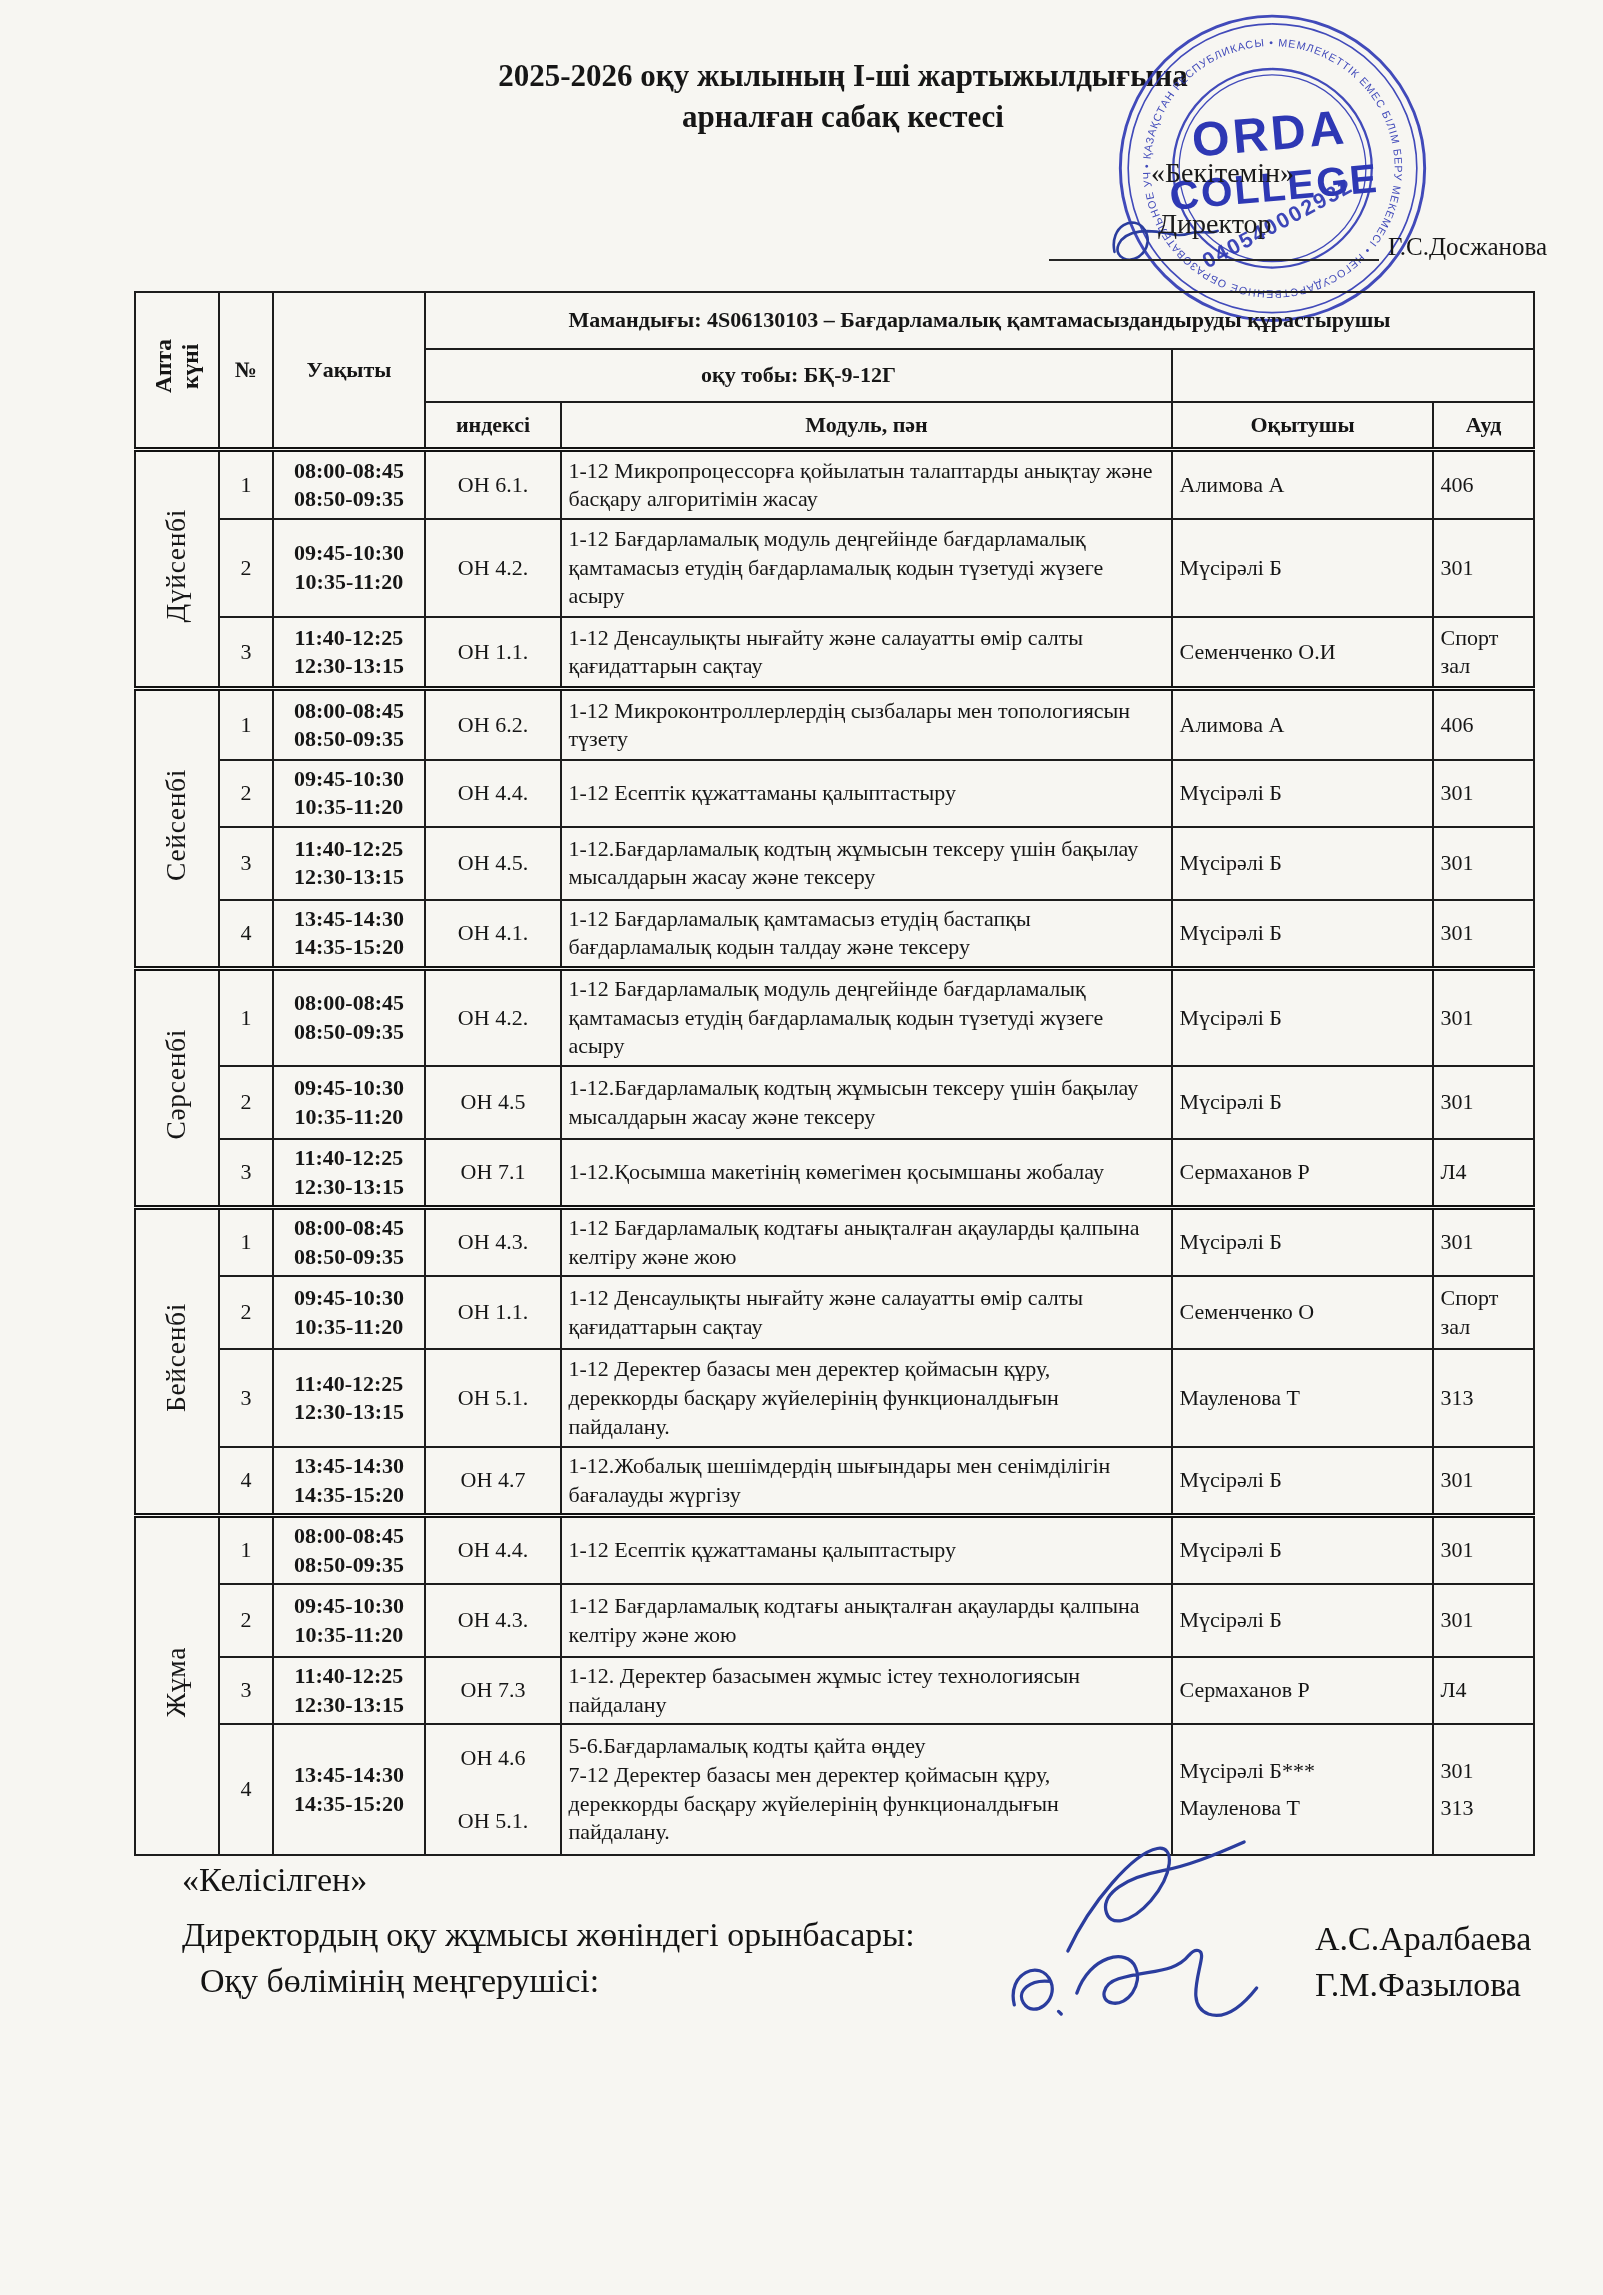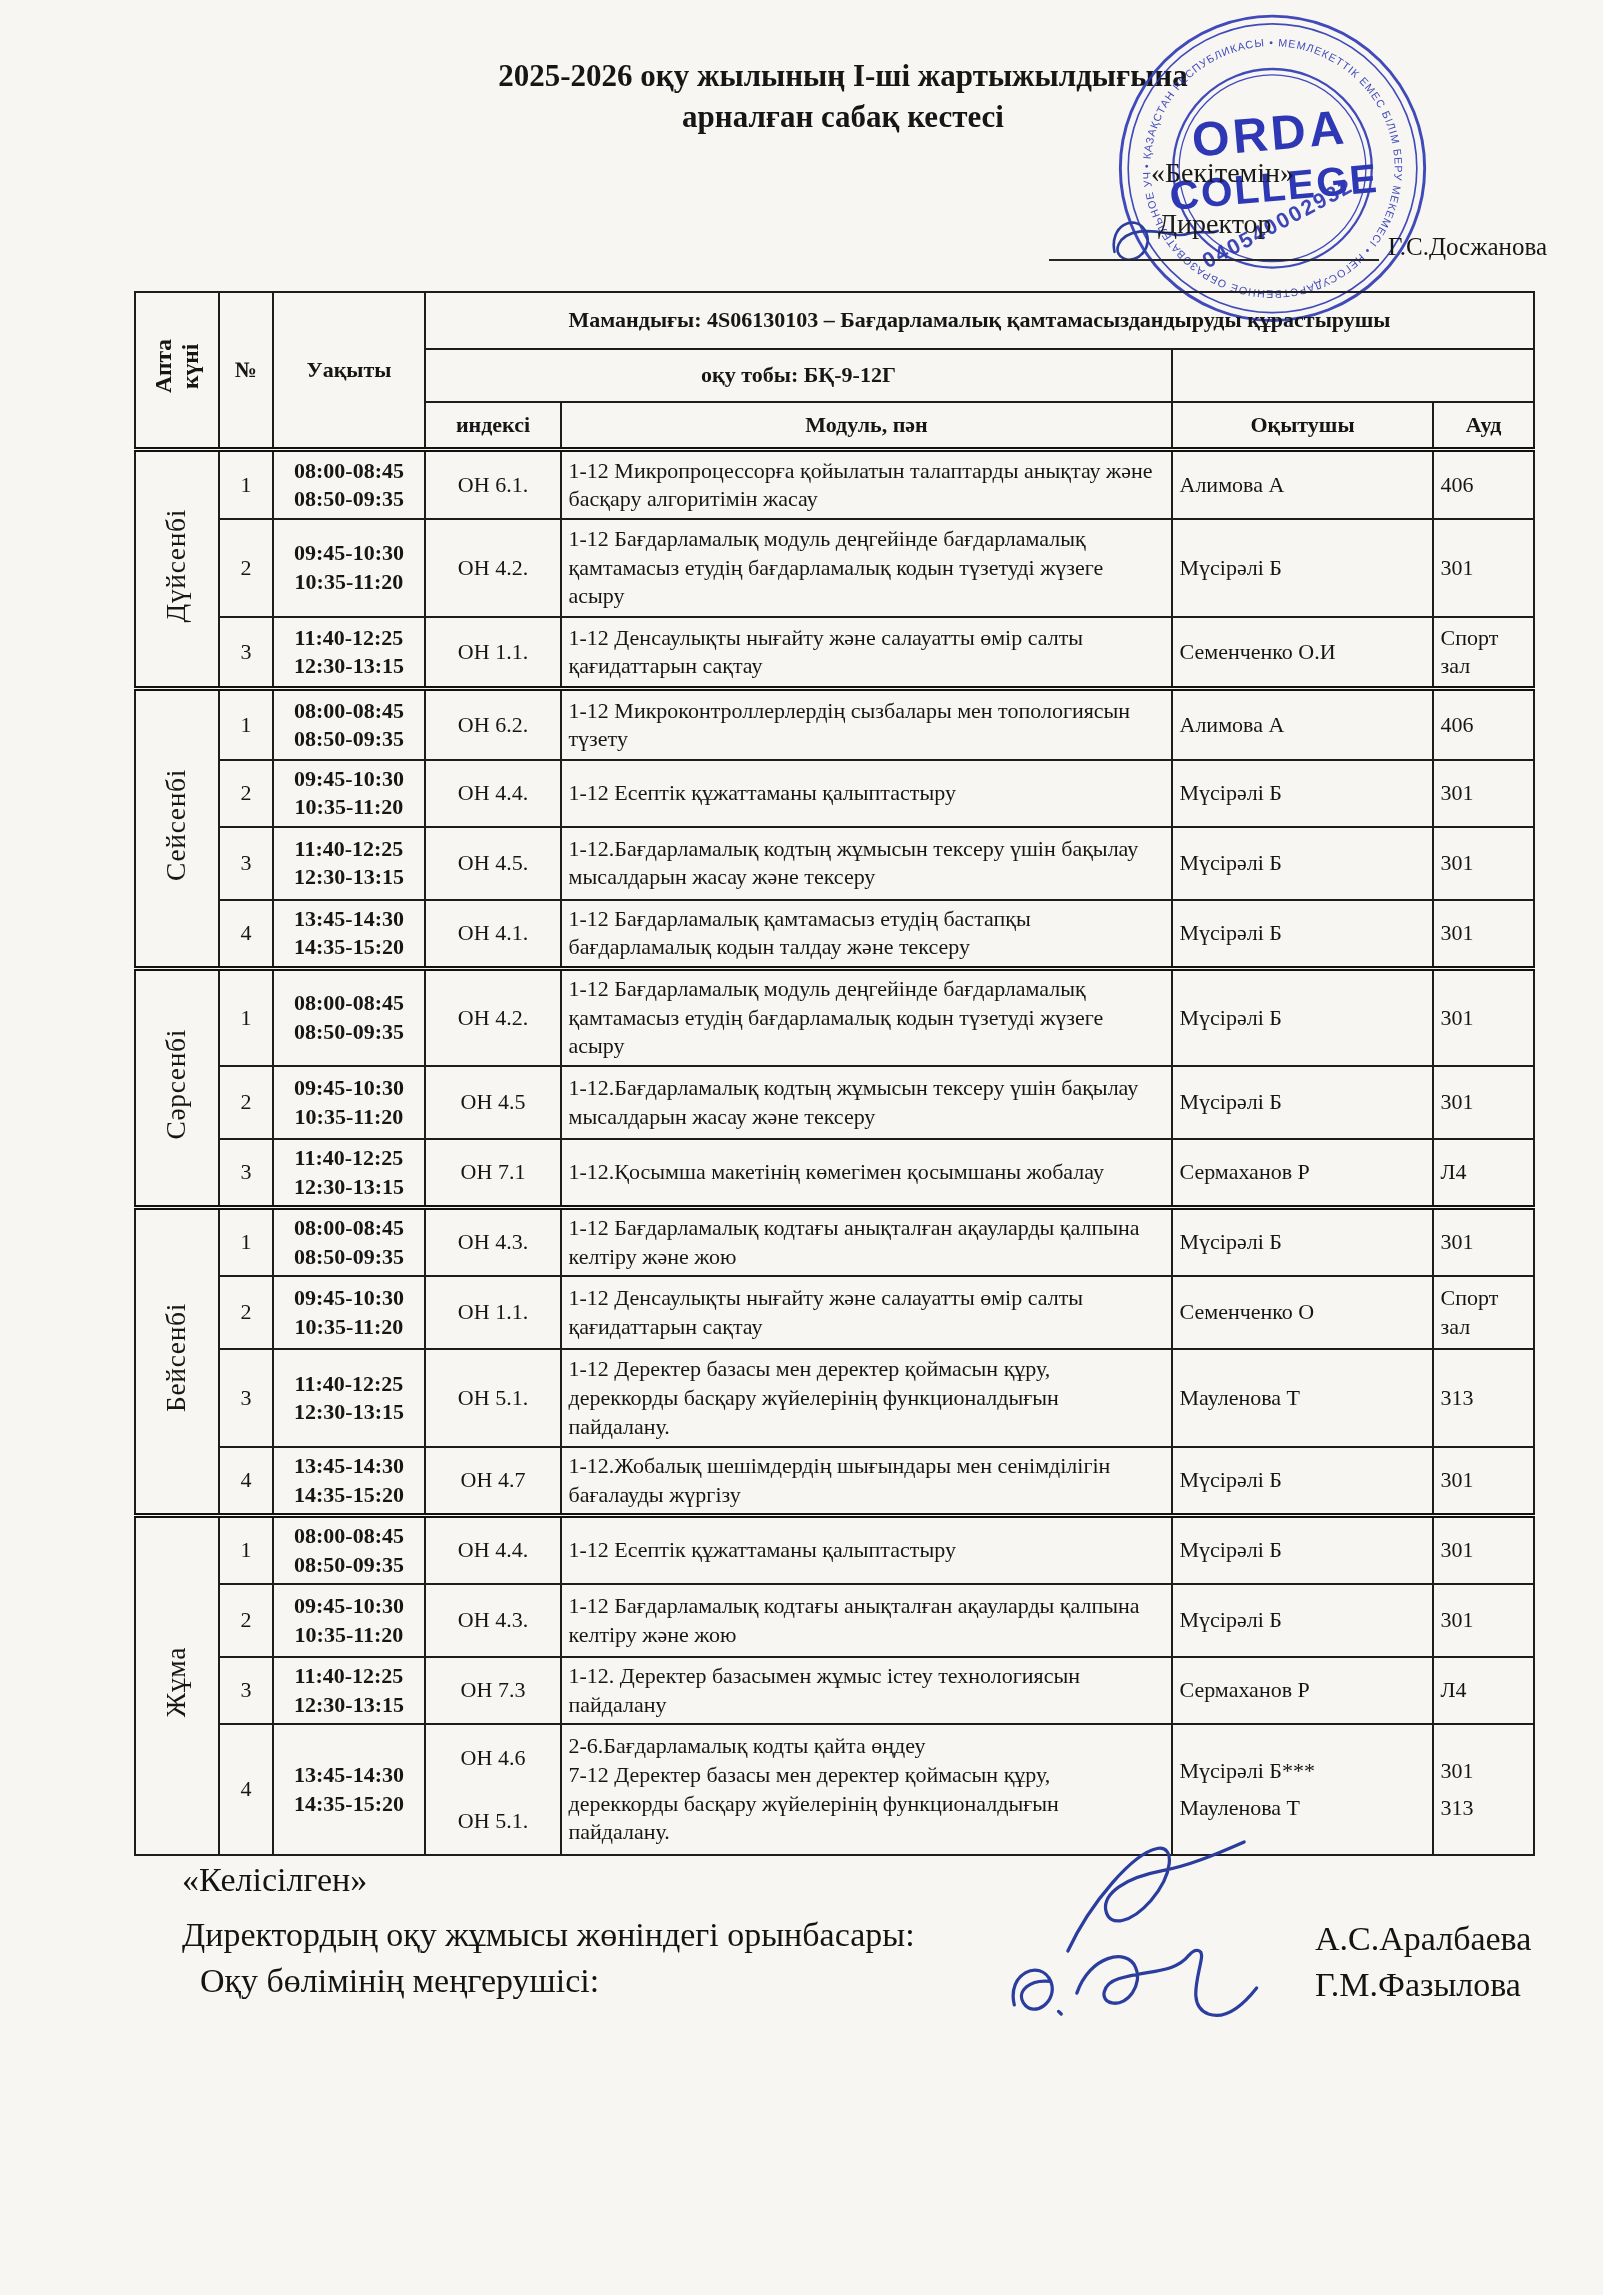--- a/index.html
+++ b/index.html
@@ -326,21 +326,21 @@
           <div>13:45-14:30</div>
           <div>14:35-15:20</div>
         </td>
       <td class="cell-idx">
         <div class="stack-lg">
           <div>ОН 4.6</div>
           <div>ОН 5.1.</div>
         </div>
       </td>
       <td class="cell-mod">
-        <div>2-6.Бағдарламалық кодты қайта өңдеу</div>
+        <div>5-6.Бағдарламалық кодты қайта өңдеу</div>
         <div>7-12 Деректер базасы мен деректер қоймасын құру, дереккорды басқару жүйелерінің функционалдығын пайдалану.</div>
       </td>
       <td class="cell-tch">
         <div class="stack-sm">
           <div>Мүсірәлі Б***</div>
           <div>Мауленова Т</div>
         </div>
       </td>
       <td class="cell-room">
         <div class="stack-sm">

